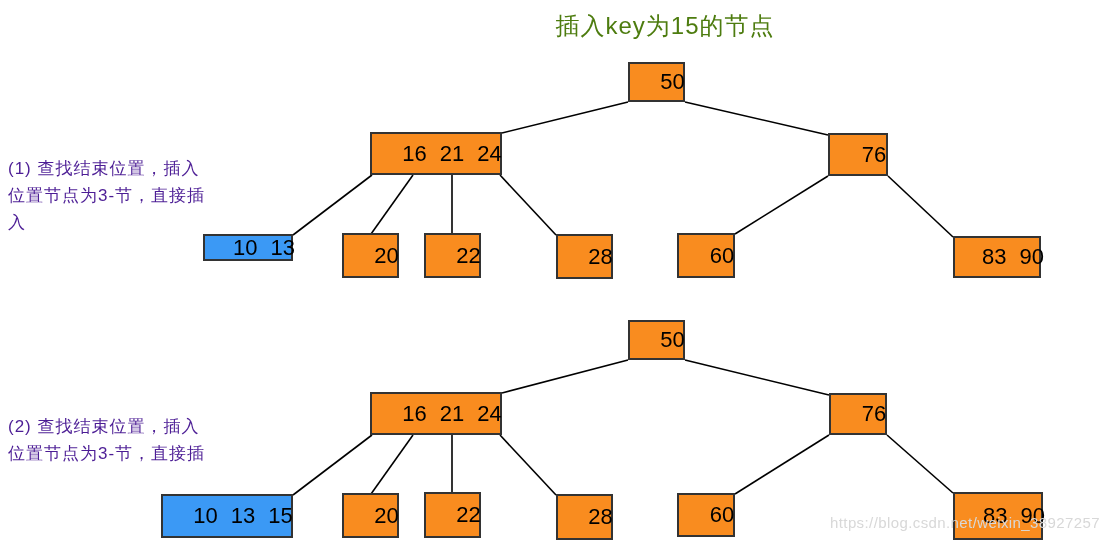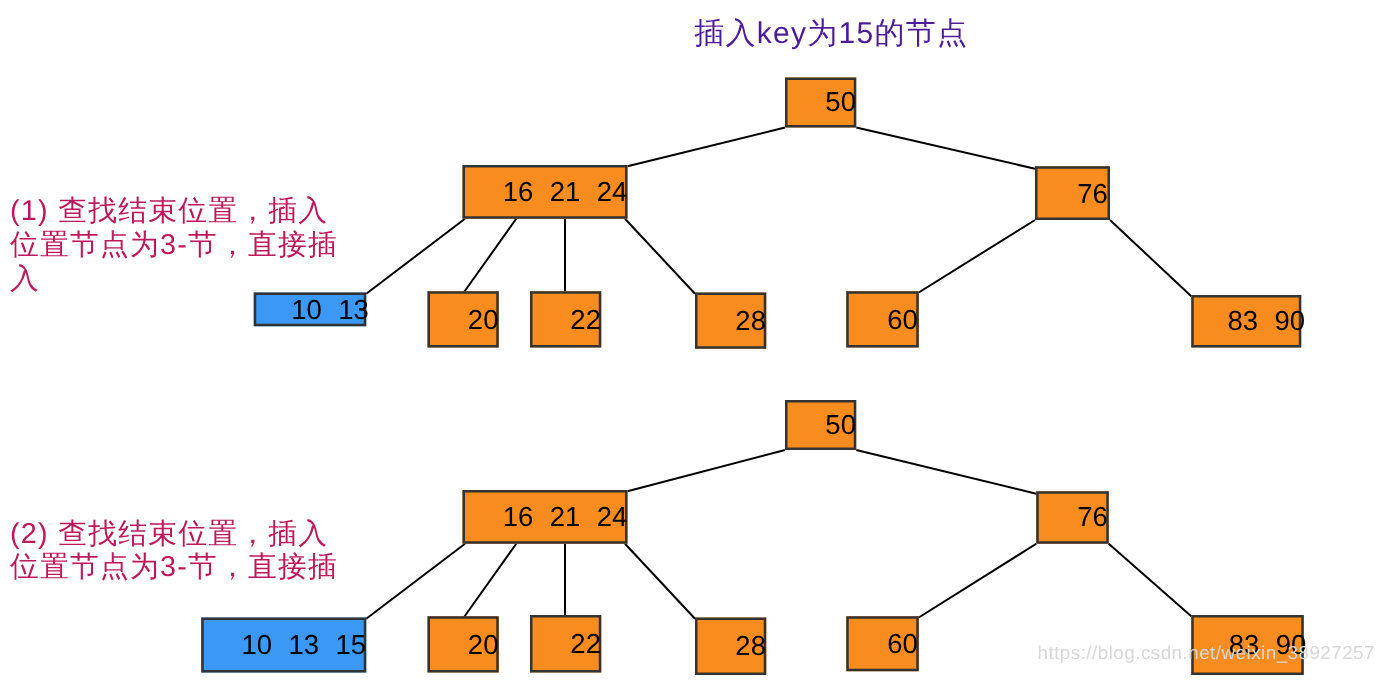--- a/index.html
+++ b/index.html
@@ -12,31 +12,31 @@
     overflow: hidden;
   }
   .title {
     position: absolute;
     left: 365px;
     top: 10px;
     width: 600px;
     text-align: center;
     font-size: 24px;
     letter-spacing: 1px;
-    color: #4c1d95;
+    color: #4d7c0f;
     white-space: nowrap;
   }
   .caption {
     position: absolute;
     left: 8px;
     width: 320px;
-    font-size: 23px;
+    font-size: 17px;
     line-height: 27px;
     letter-spacing: 1px;
-    color: #be185d;
+    color: #4c1d95;
   }
   .caption-1 { top: 155px; }
   .caption-2 { top: 413px; }
   .edges-layer {
     position: absolute;
     left: 0;
     top: 0;
     width: 1114px;
     height: 544px;
   }

